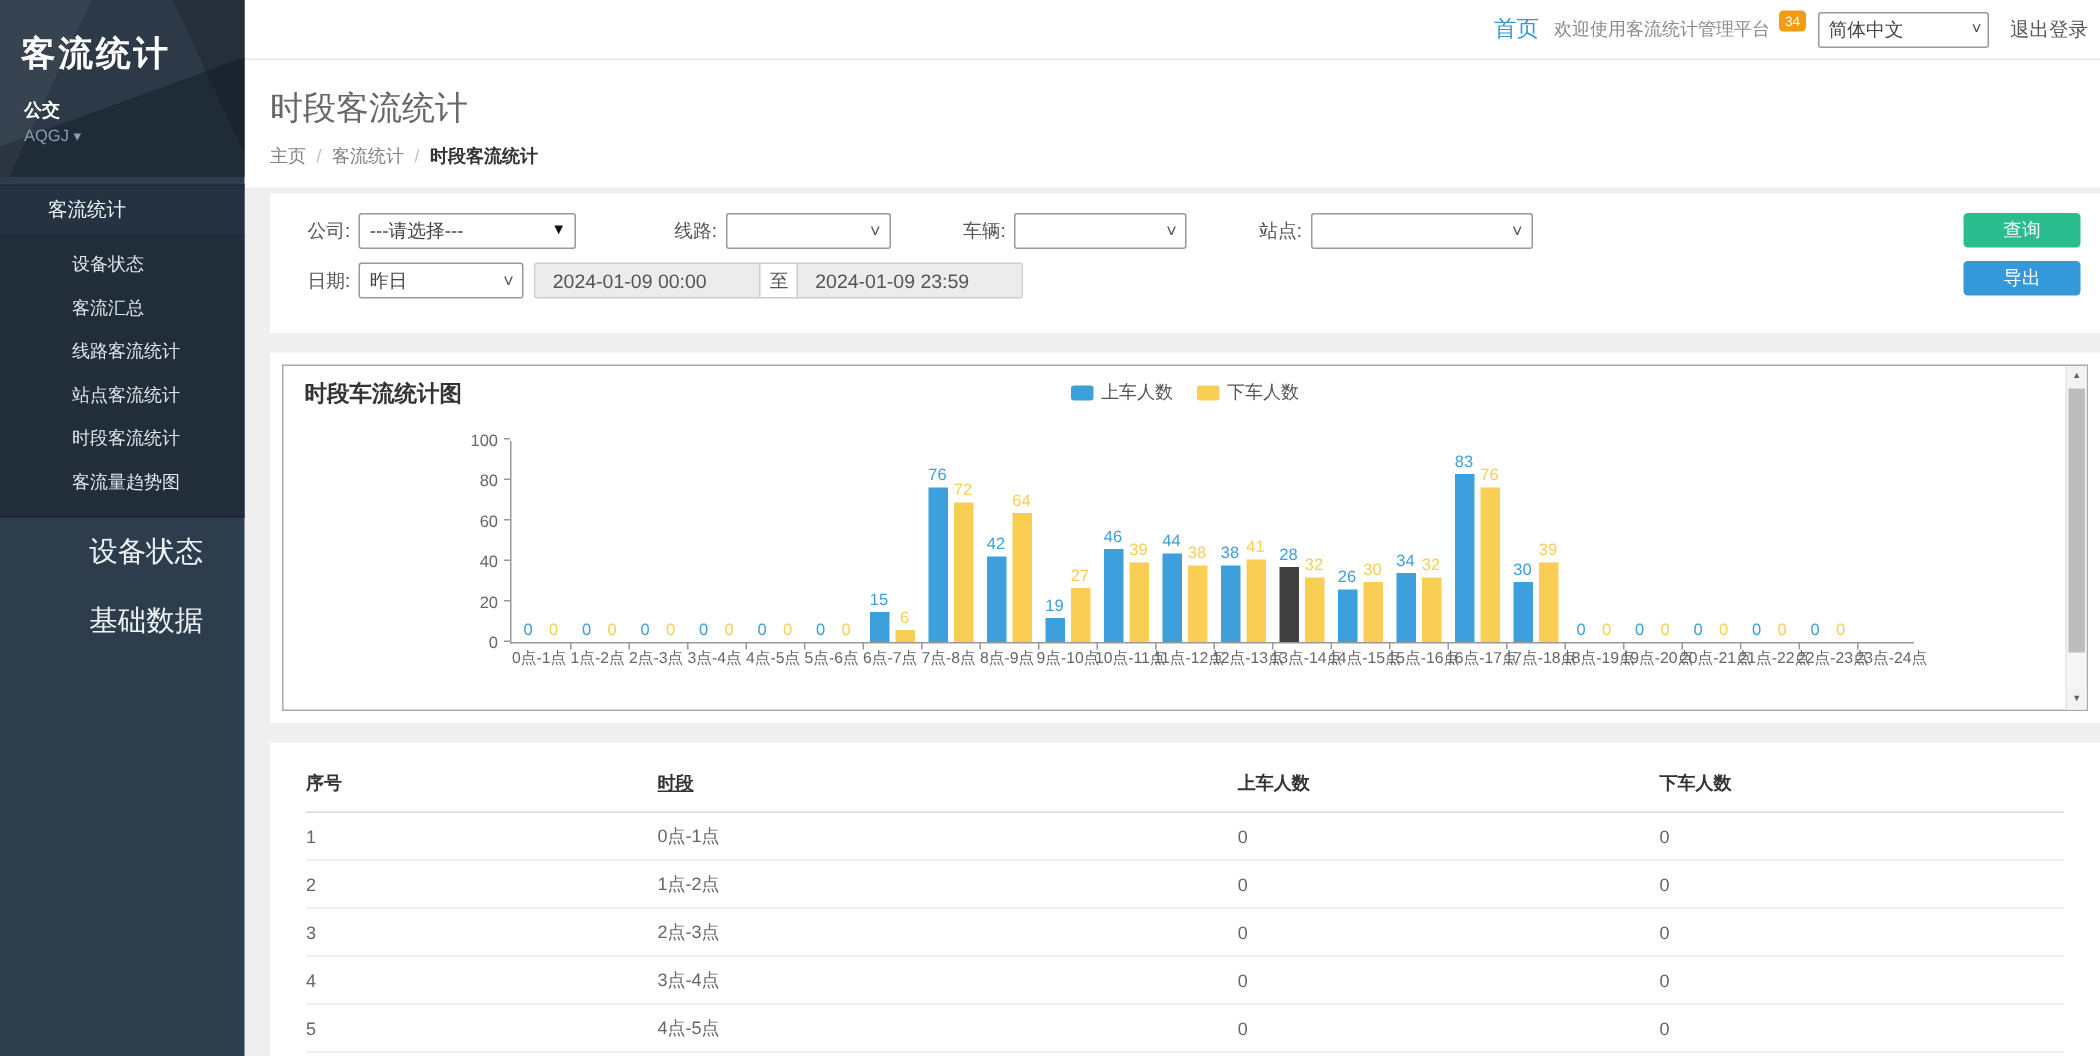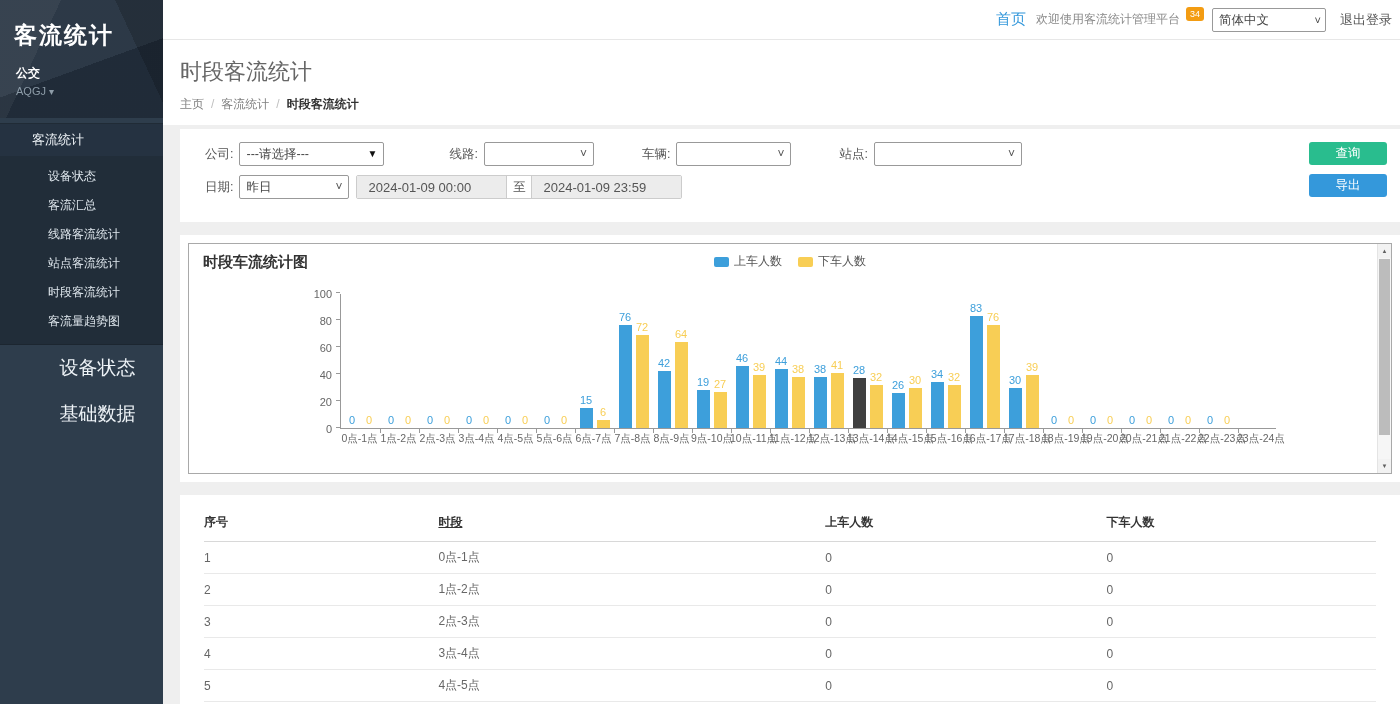--- a/index.html
+++ b/index.html
@@ -305,21 +305,21 @@
                 </div>
                 <div class="cgroup">
                   <div class="bar" style="height: 56.7px; background: rgb(61, 159, 219);">
                     <div class="bval" style="color: rgb(61, 159, 219);">42</div>
                   </div>
                   <div class="bar" style="height: 86.4px; background: rgb(248, 206, 85);">
                     <div class="bval" style="color: rgb(248, 206, 85);">64</div>
                   </div>
                 </div>
                 <div class="cgroup">
-                  <div class="bar" style="height: 38px; background: rgb(61, 159, 219);">
+                  <div class="bar" style="height: 16px; background: rgb(61, 159, 219);">
                     <div class="bval" style="color: rgb(61, 159, 219);">19</div>
                   </div>
                   <div class="bar" style="height: 36.45px; background: rgb(248, 206, 85);">
                     <div class="bval" style="color: rgb(248, 206, 85);">27</div>
                   </div>
                 </div>
                 <div class="cgroup">
                   <div class="bar" style="height: 62.1px; background: rgb(61, 159, 219);">
                     <div class="bval" style="color: rgb(61, 159, 219);">46</div>
                   </div>

